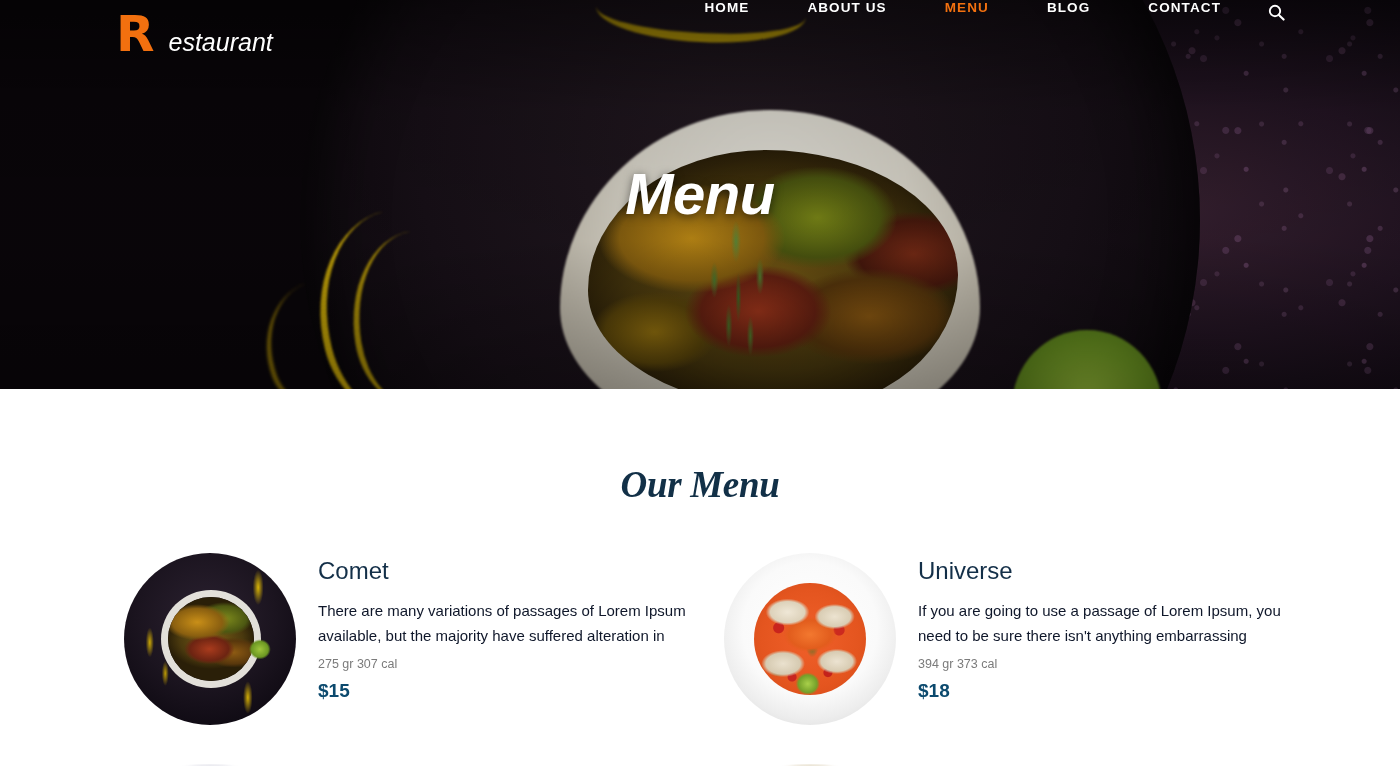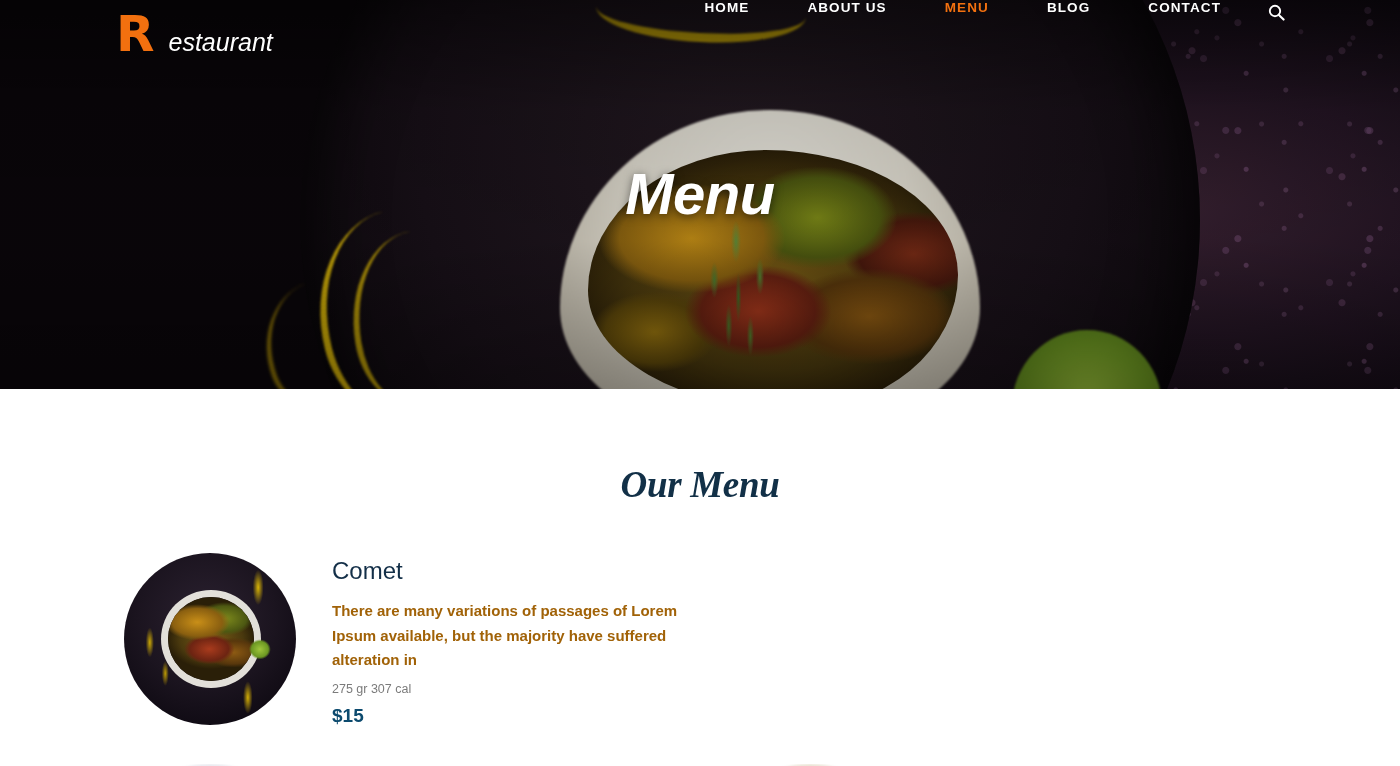--- a/index.html
+++ b/index.html
@@ -244,21 +244,21 @@
     display: grid;
     grid-template-columns: 578px 578px;
     column-gap: 22px;
     row-gap: 26px;
     padding: 0 124px;
     margin-top: 47px;
   }
   .menu-item {
     display: flex;
     align-items: flex-start;
-    gap: 36px;
+    gap: 22px;
   }
   .dish-wrap {
     flex: 0 0 auto;
     width: 172px;
     height: 185px;
     position: relative;
   }
   .dish {
     position: absolute;
     width: 172px; height: 172px;
@@ -333,22 +333,22 @@
   .dish-info { flex: 1 1 auto; padding-top: 4px; min-width: 0; }
   .dish-name {
     font-size: 24px;
     font-weight: 400;
     color: #132f48;
     line-height: 1.2;
     margin-bottom: 13px;
   }
   .dish-desc {
     font-size: 15px;
-    font-weight: 700;
-    color: #a16207;
+    font-weight: 400;
+    color: #0f172a;
     line-height: 1.65;
     max-width: 372px;
     margin-bottom: 9px;
   }
   .dish-meta {
     font-size: 12.5px;
     color: #7b7b7b;
     margin-bottom: 9px;
   }
   .dish-price {
@@ -441,20 +441,31 @@
         <div class="dish dish-1"></div>
       </div>
       <div class="dish-info">
         <div class="dish-name">Comet</div>
         <div class="dish-desc">There are many variations of passages of Lorem Ipsum available, but the majority have suffered alteration in</div>
         <div class="dish-meta">275 gr 307 cal</div>
         <div class="dish-price">$15</div>
       </div>
     </div>
 
+    <div class="menu-item">
+      <div class="dish-wrap">
+        <div class="dish dish-2"></div>
+      </div>
+      <div class="dish-info">
+        <div class="dish-name">Universe</div>
+        <div class="dish-desc">If you are going to use a passage of Lorem Ipsum, you need to be sure there isn't anything embarrassing</div>
+        <div class="dish-meta">394 gr 373 cal</div>
+        <div class="dish-price">$18</div>
+      </div>
+    </div>
 
   </div>
 
   <div class="partial-row">
     <div class="partial-cell">
       <div class="partial-dish pd-1"></div>
     </div>
     <div class="partial-cell">
       <div class="partial-dish pd-2"></div>
     </div>

